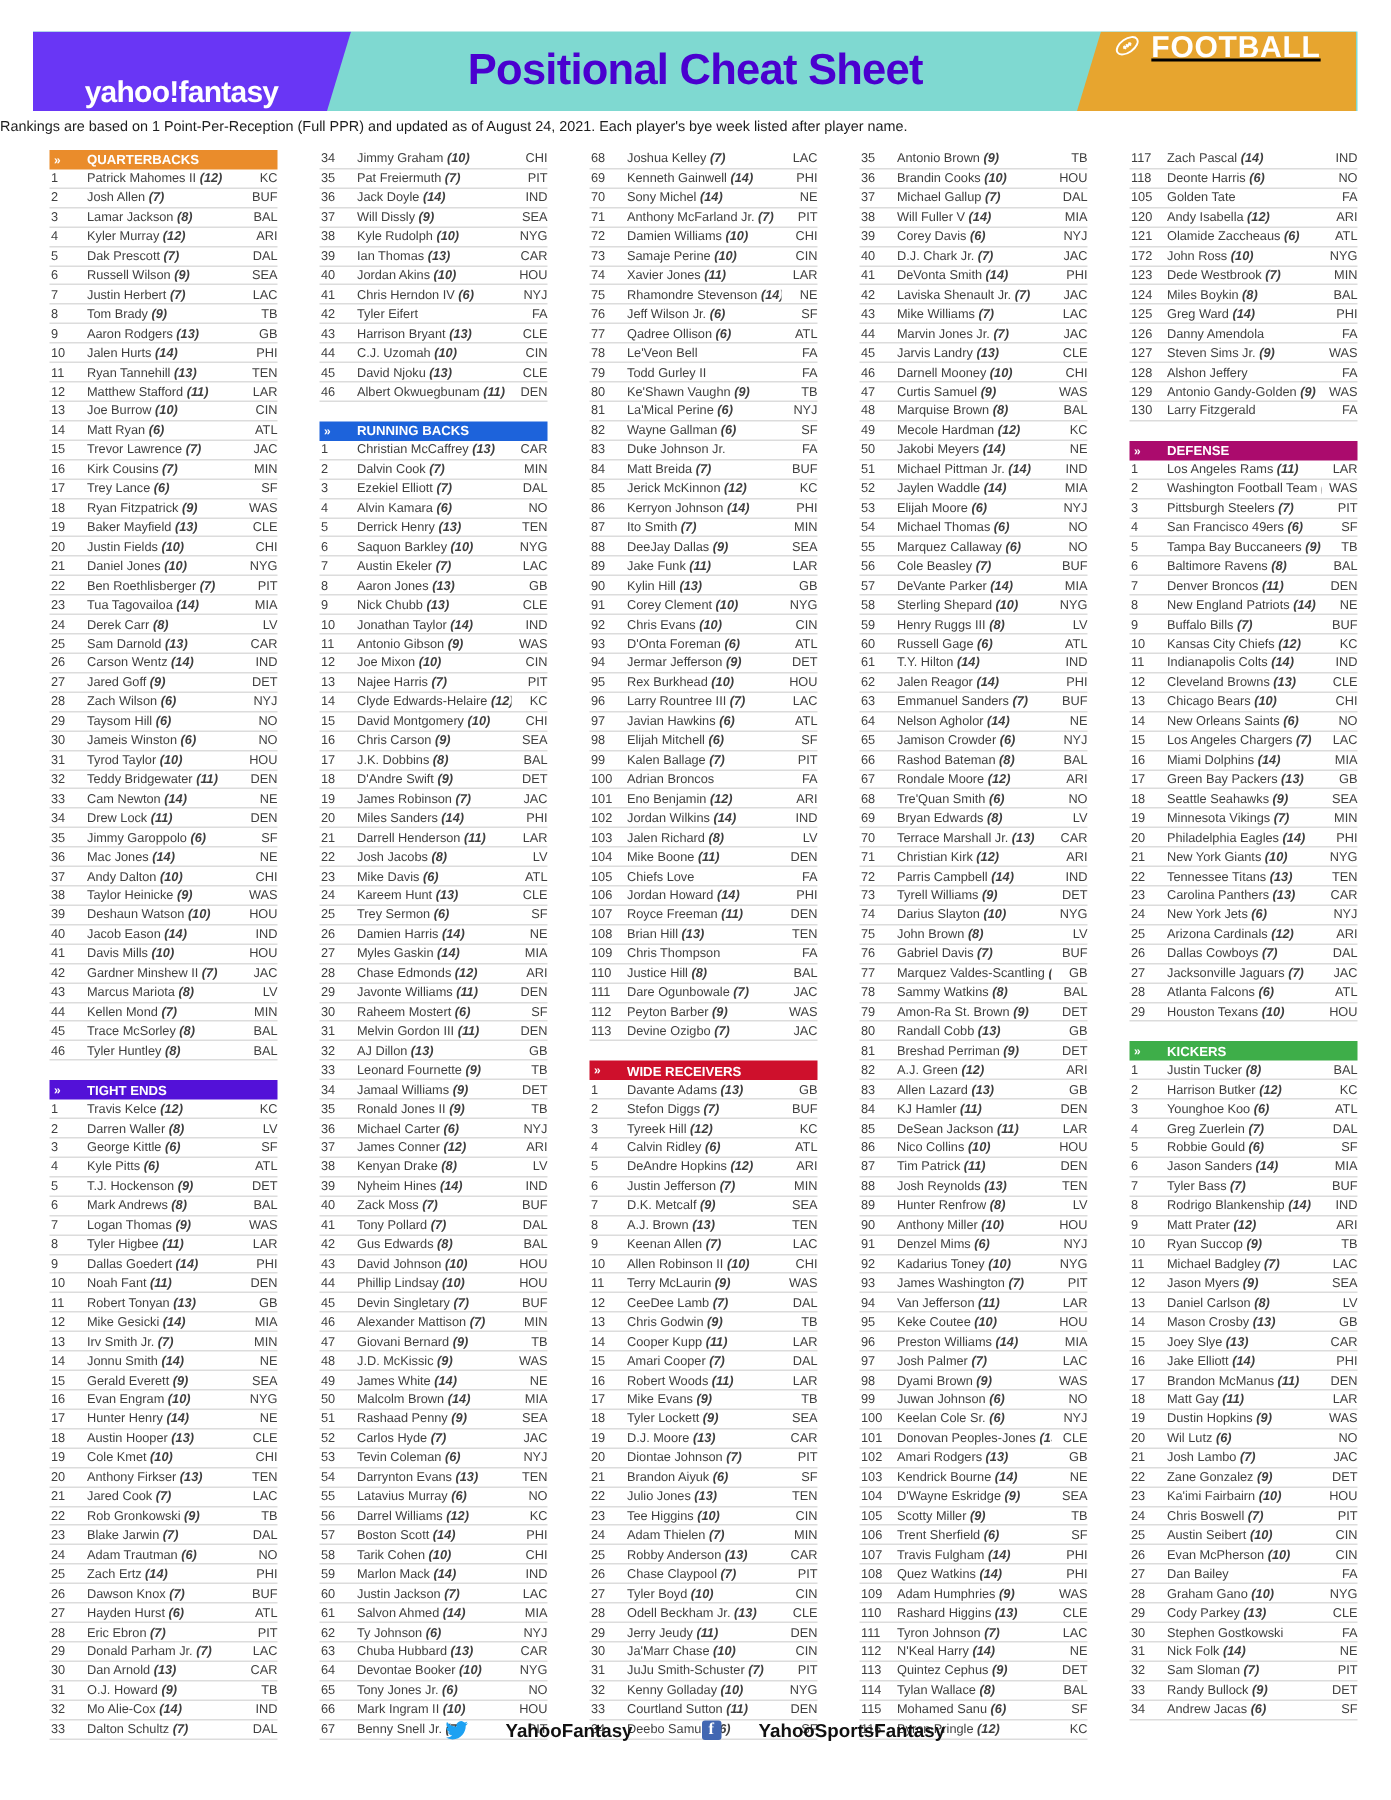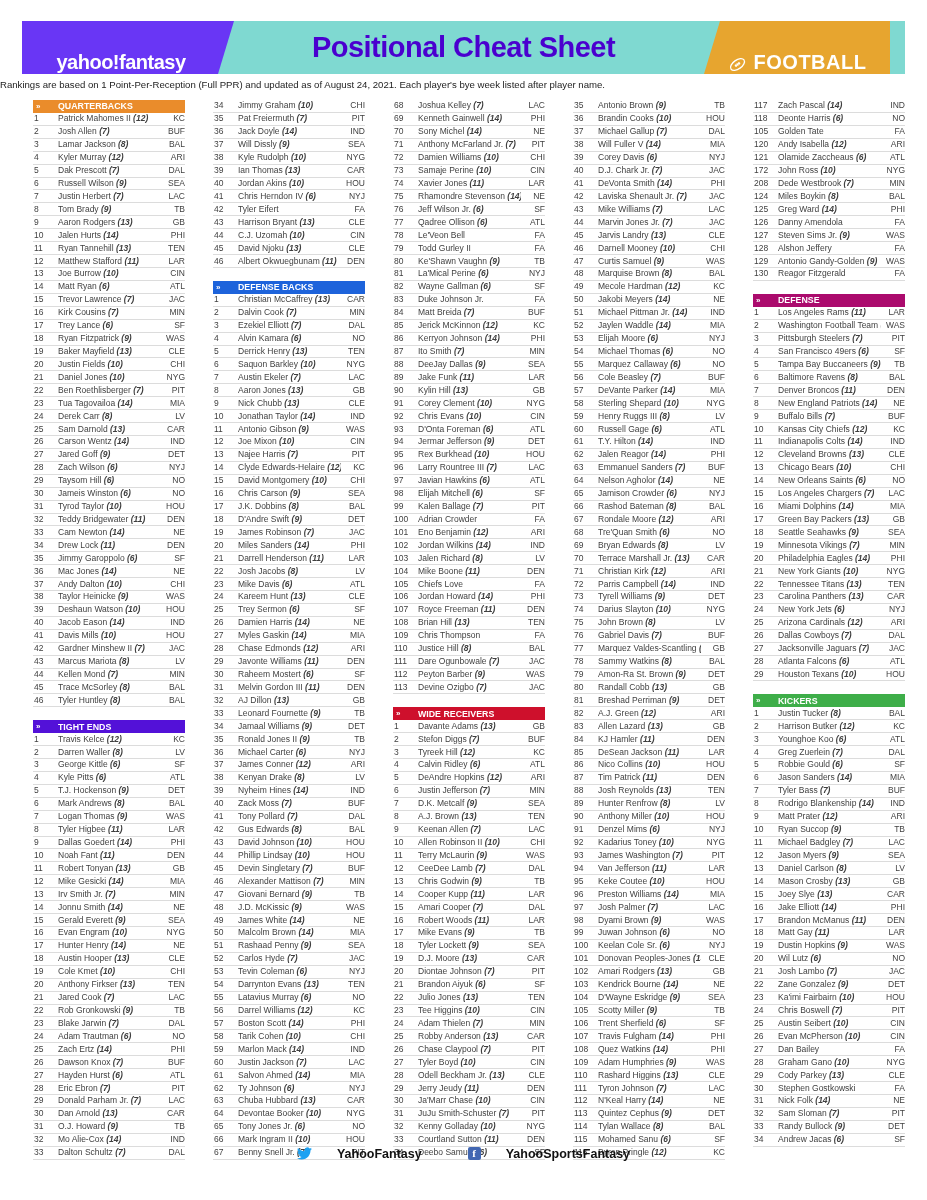--- a/index.html
+++ b/index.html
@@ -5,23 +5,23 @@
   html,body{margin:0;padding:0;background:#ffffff;}
   .page{position:relative;width:927px;height:1200px;background:#fff;
         font-family:"Liberation Sans",sans-serif;overflow:hidden;}
 
   
   .banner{position:absolute;left:22px;top:21px;width:883px;height:53px;background:#7FD9D1;}
   .banner-left{position:absolute;left:0;top:0;width:212px;height:100%;background:#6936F5;
         clip-path:polygon(0 0,100% 0,calc(100% - 16px) 100%,0 100%);
         display:flex;align-items:flex-end;justify-content:center;}
   .logo{color:#fff;font-size:20px;font-weight:800;letter-spacing:-0.5px;padding-right:14px;}
-  .banner-right{position:absolute;right:15px;top:0;width:186px;height:100%;background:#E7A52F;
+  .banner-right{position:absolute;right:1px;top:0;width:186px;height:100%;background:#E7A52F;
         clip-path:polygon(16px 0,100% 0,100% 100%,0 100%);
-        display:flex;align-items:flex-end;justify-content:center;gap:7px;}
+        display:flex;align-items:flex-start;justify-content:center;gap:7px;text-decoration:underline;}
   .badge-label{color:#fff;font-size:20px;font-weight:800;letter-spacing:0.5px;}
   .title{position:absolute;left:0;right:0;top:50%;transform:translateY(-52%);
         text-align:center;color:#4A00CF;font-size:29px;font-weight:800;letter-spacing:-0.5px;}
   .subtitle{position:absolute;top:79px;left:0;right:0;text-align:left;
         font-size:9.6px;color:#1d1d1d;}
 
   
   .cols{position:absolute;left:33px;top:100px;display:flex;gap:28px;}
   .col{width:152px;}
   .slot{height:12.93px;box-sizing:border-box;}
@@ -539,21 +539,21 @@
           <span class="tm">CLE</span>
         </div>
         <div class="slot row">
           <span class="rk">46</span>
           <span class="nm">Albert Okwuegbunam <i>(11)</i></span>
           <span class="tm">DEN</span>
         </div>
         <div class="slot"></div>
         <div class="slot sec" style="background: rgb(29, 99, 219);">
           <span class="chev">»</span>
-          <span>DEFENSE BACKS</span>
+          <span>RUNNING BACKS</span>
         </div>
         <div class="slot row">
           <span class="rk">1</span>
           <span class="nm">Christian McCaffrey <i>(13)</i></span>
           <span class="tm">CAR</span>
         </div>
         <div class="slot row">
           <span class="rk">2</span>
           <span class="nm">Dalvin Cook <i>(7)</i></span>
           <span class="tm">MIN</span>
@@ -1040,21 +1040,21 @@
           <span class="nm">Elijah Mitchell <i>(6)</i></span>
           <span class="tm">SF</span>
         </div>
         <div class="slot row">
           <span class="rk">99</span>
           <span class="nm">Kalen Ballage <i>(7)</i></span>
           <span class="tm">PIT</span>
         </div>
         <div class="slot row">
           <span class="rk">100</span>
-          <span class="nm">Adrian Crowder</span>
+          <span class="nm">Adrian Broncos</span>
           <span class="tm">FA</span>
         </div>
         <div class="slot row">
           <span class="rk">101</span>
           <span class="nm">Eno Benjamin <i>(12)</i></span>
           <span class="tm">ARI</span>
         </div>
         <div class="slot row">
           <span class="rk">102</span>
           <span class="nm">Jordan Wilkins <i>(14)</i></span>
@@ -1728,21 +1728,21 @@
           <span class="rk">121</span>
           <span class="nm">Olamide Zaccheaus <i>(6)</i></span>
           <span class="tm">ATL</span>
         </div>
         <div class="slot row">
           <span class="rk">172</span>
           <span class="nm">John Ross <i>(10)</i></span>
           <span class="tm">NYG</span>
         </div>
         <div class="slot row">
-          <span class="rk">208</span>
+          <span class="rk">123</span>
           <span class="nm">Dede Westbrook <i>(7)</i></span>
           <span class="tm">MIN</span>
         </div>
         <div class="slot row">
           <span class="rk">124</span>
           <span class="nm">Miles Boykin <i>(8)</i></span>
           <span class="tm">BAL</span>
         </div>
         <div class="slot row">
           <span class="rk">125</span>
@@ -1764,21 +1764,21 @@
           <span class="nm">Alshon Jeffery</span>
           <span class="tm">FA</span>
         </div>
         <div class="slot row">
           <span class="rk">129</span>
           <span class="nm">Antonio Gandy-Golden <i>(9)</i></span>
           <span class="tm">WAS</span>
         </div>
         <div class="slot row">
           <span class="rk">130</span>
-          <span class="nm">Reagor Fitzgerald</span>
+          <span class="nm">Larry Fitzgerald</span>
           <span class="tm">FA</span>
         </div>
         <div class="slot"></div>
         <div class="slot sec" style="background: rgb(171, 11, 109);">
           <span class="chev">»</span>
           <span>DEFENSE</span>
         </div>
         <div class="slot row">
           <span class="rk">1</span>
           <span class="nm">Los Angeles Rams <i>(11)</i></span>

